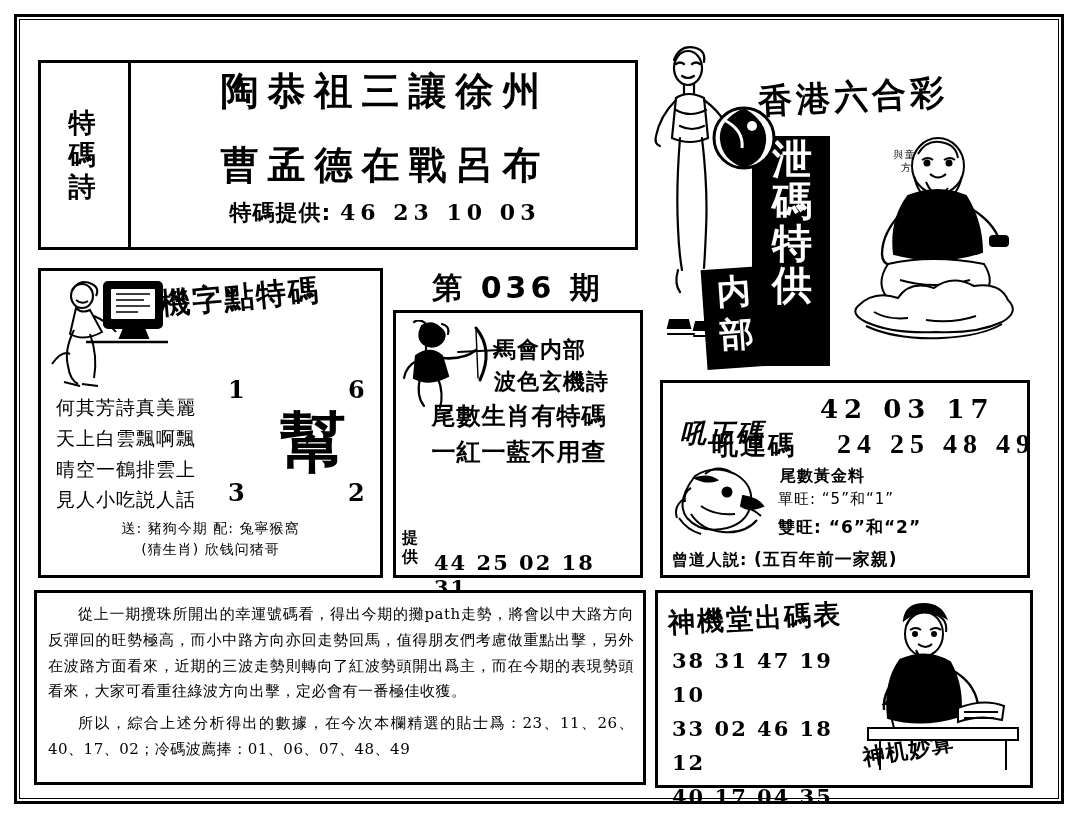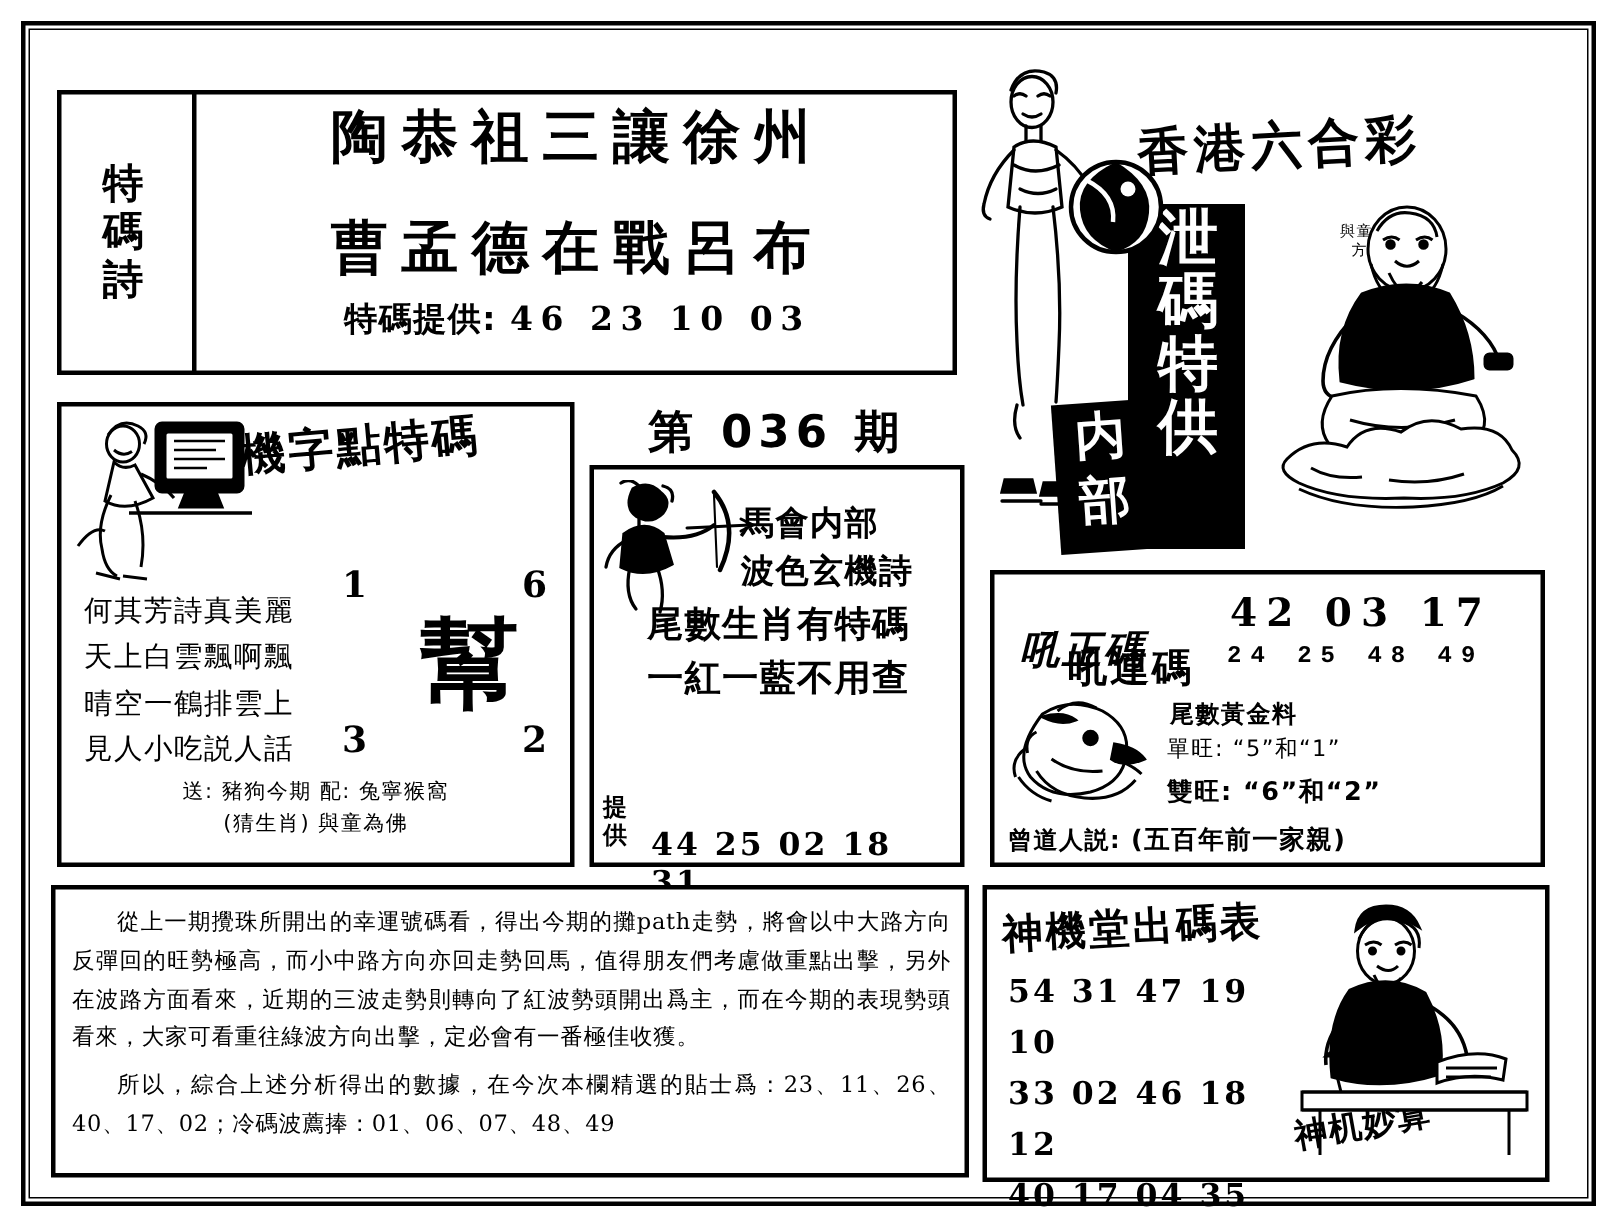--- a/index.html
+++ b/index.html
@@ -120,21 +120,21 @@
     position:absolute;left:890px;top:148px;width:66px;font-size:10px;line-height:1.3;
     text-align:center;letter-spacing:1px;
   }
 
   
   #code-box{left:660px;top:380px;width:370px;height:198px;}
   .code-row{position:absolute;font-weight:bold;}
   #lbl-zheng{left:680px;top:416px;font-size:26px;letter-spacing:2px;font-style:italic;}
   #num-zheng{left:820px;top:394px;font-size:26px;letter-spacing:6px;font-family:"DejaVu Serif","Liberation Serif",serif;}
   #lbl-lian{left:680px;top:428px;font-size:26px;letter-spacing:2px;margin-left:32px;}
-  #num-lian{left:818px;top:428px;font-size:16px;letter-spacing:6px;font-family:Liberation Mono, monospace;}
+  #num-lian{left:837px;top:428px;font-size:28px;letter-spacing:6px;font-family:Liberation Serif, serif;}
   #gold-label{position:absolute;left:780px;top:466px;font-size:16px;font-weight:bold;letter-spacing:1px;}
   #single{position:absolute;left:778px;top:490px;font-size:15px;font-weight:normal;letter-spacing:1px;}
   #double{position:absolute;left:778px;top:516px;font-size:17px;font-weight:bold;letter-spacing:1px;}
   #zengdao{position:absolute;left:672px;top:548px;font-size:16px;font-weight:bold;letter-spacing:1px;}
   #zengdao .paren{font-size:17px;}
 
   
   #analysis-box{left:34px;top:590px;width:612px;height:195px;}
   #analysis-text{
     position:absolute;left:48px;top:602px;width:586px;height:172px;
@@ -301,21 +301,21 @@
     <div>晴空一鶴排雲上</div>
     <div>見人小吃説人話</div>
   </div>
   <div id="xuanji-big">幫</div>
   <div class="corner-num" id="cn-1">1</div>
   <div class="corner-num" id="cn-6">6</div>
   <div class="corner-num" id="cn-3">3</div>
   <div class="corner-num" id="cn-2">2</div>
   <div id="xuanji-foot">
     <div>送:  豬狗今期        配:  兔寧猴窩</div>
-    <div>(猜生肖) 與童為佛</div>
+    <div>(猜生肖) 欣钱问猪哥</div>
   </div>
 
   <div class="box" id="mahui-box"></div>
 
   <svg class="art" style="left:398px;top:320px;" width="110" height="90" viewBox="0 0 110 90">
     <g fill="none" stroke="#000" stroke-width="2.2" stroke-linecap="round">
       <path d="M24 6 q10 -6 18 2 q8 6 2 14 q-8 8 -18 2 q-8 -6 -2 -18z" fill="#000"></path>
       <path d="M16 2 q6 -4 12 2 M44 4 q8 2 6 10"></path>
       <path d="M28 26 l0 8"></path>
       <path d="M18 36 q14 -10 26 0 l6 20 q-18 10 -34 2z" fill="#000"></path>
@@ -379,21 +379,21 @@
 
   <div class="box" id="analysis-box"></div>
   <div id="analysis-text">
     <p>從上一期攪珠所開出的幸運號碼看，得出今期的攤path走勢，將會以中大路方向反彈回的旺勢極高，而小中路方向亦回走勢回馬，值得朋友們考慮做重點出擊，另外在波路方面看來，近期的三波走勢則轉向了紅波勢頭開出爲主，而在今期的表現勢頭看來，大家可看重往綠波方向出擊，定必會有一番極佳收獲。</p>
     <p>所以，綜合上述分析得出的數據，在今次本欄精選的貼士爲：23、11、26、40、17、02；冷碼波薦捧：01、06、07、48、49</p>
   </div>
 
   <div class="box" id="shenji-box"></div>
   <div id="shenji-title">神機堂出碼表</div>
   <div id="shenji-grid">
-    <div>54  31  47  19  10</div>
+    <div>38  31  47  19  10</div>
     <div>33  02  46  18  12</div>
     <div>40  17  04  35  24</div>
 
   </div>
   <div id="shenji-sign">神机妙算</div>
 
   <svg class="art" style="left:858px;top:600px;" width="170" height="180" viewBox="0 0 170 180">
     <g fill="none" stroke="#000" stroke-width="2">
 
       <ellipse cx="66" cy="34" rx="19" ry="22" fill="#fff"></ellipse>

